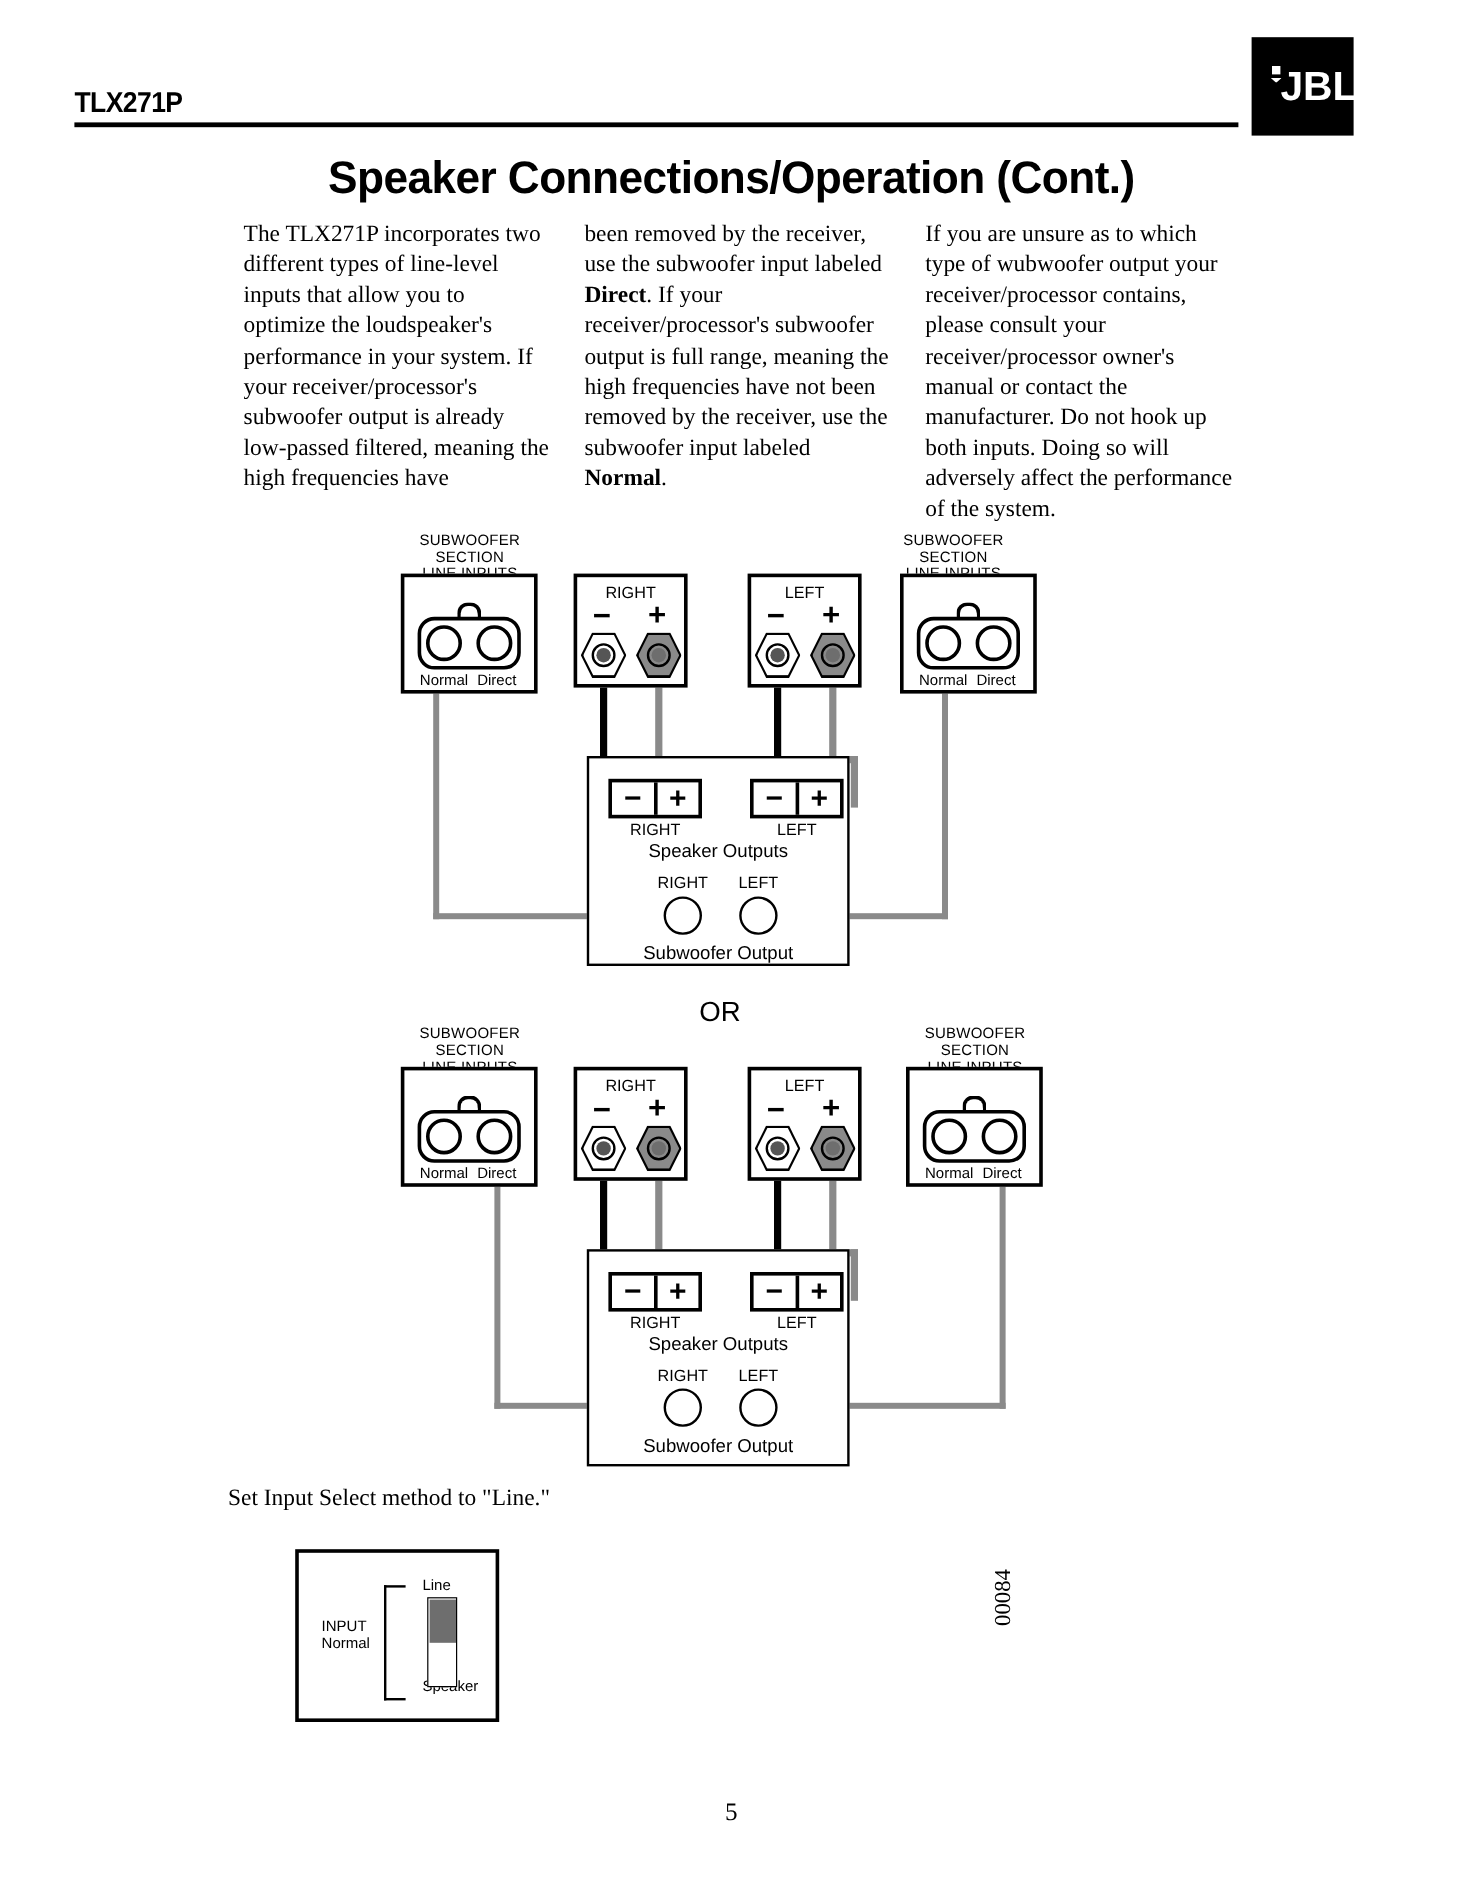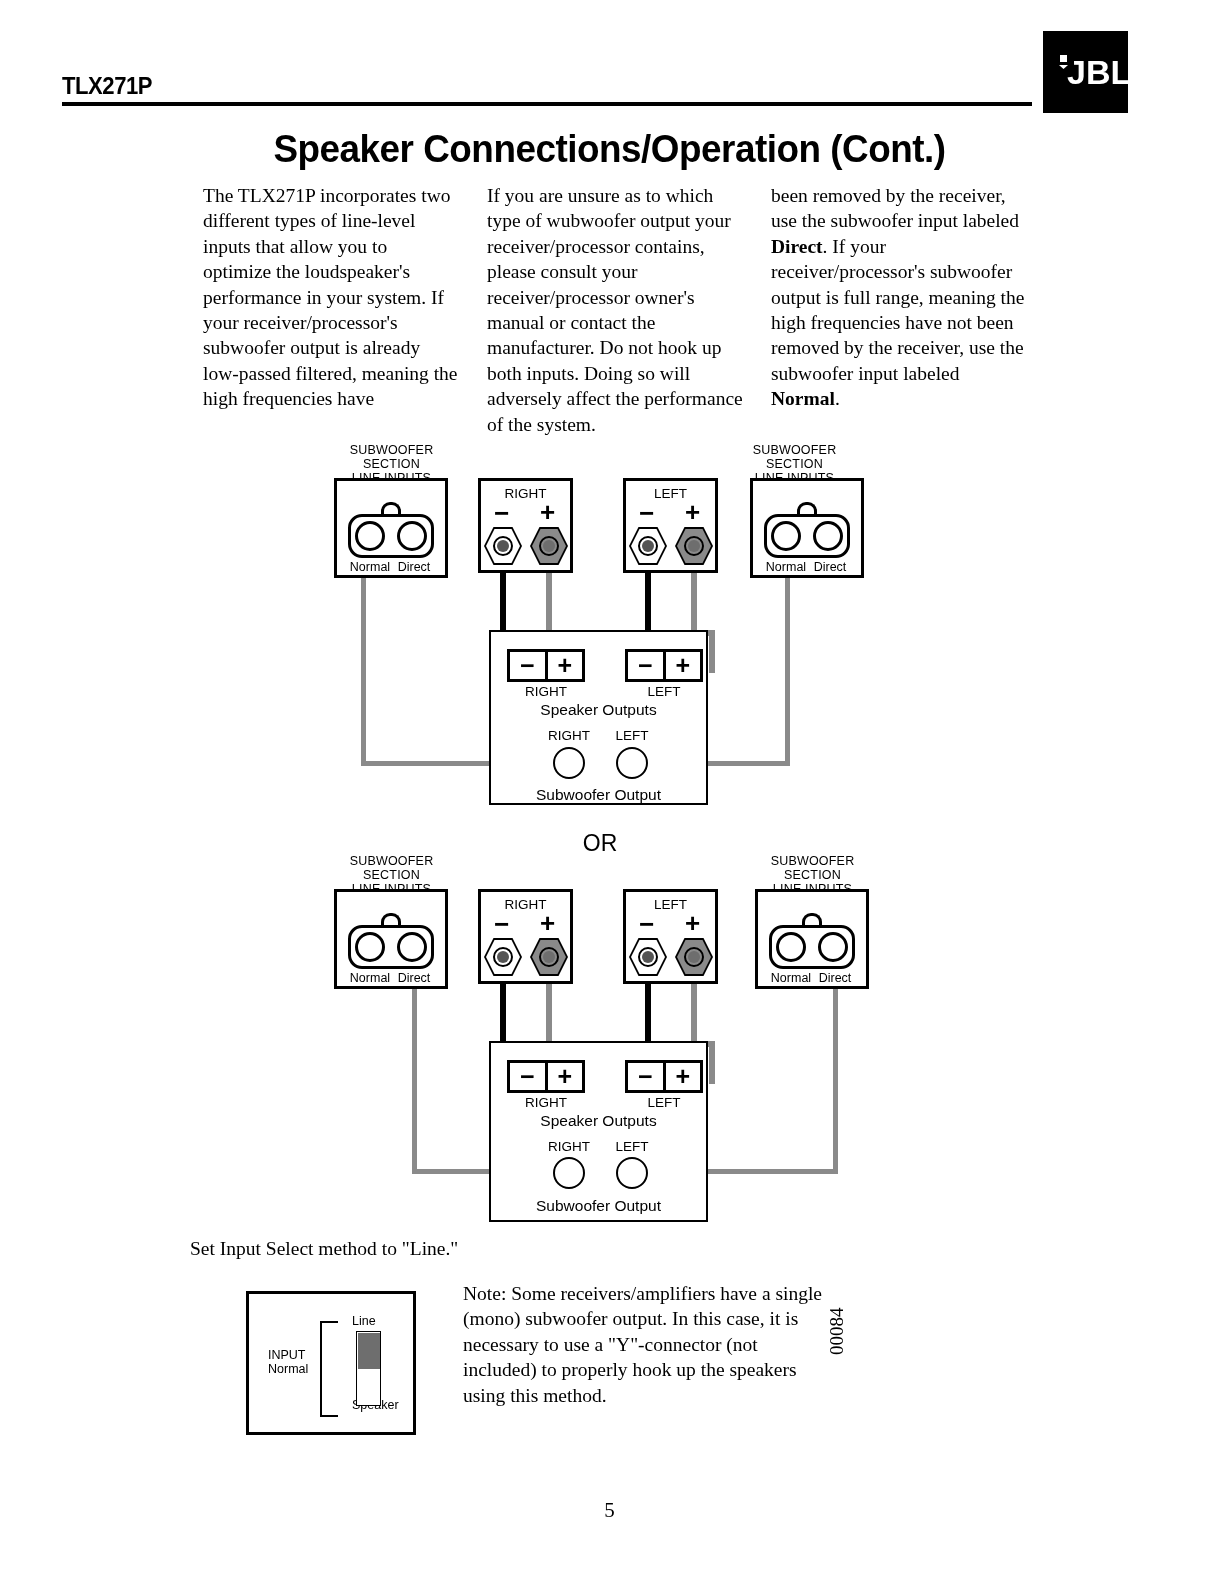--- a/index.html
+++ b/index.html
@@ -182,24 +182,24 @@
     <div class="jbl-text">JBL</div>
   </div>
 
   <div class="page-title">Speaker Connections/Operation (Cont.)</div>
 
   <div class="columns">
     <div class="col">
       <p>The TLX271P incorporates two different types of line-level inputs that allow you to optimize the loudspeaker's performance in your system. If your receiver/processor's subwoofer output is already low-passed filtered, meaning the high frequencies have</p>
     </div>
     <div class="col">
+      <p>been removed by the receiver, use the subwoofer input labeled <b>Direct</b>. If your receiver/processor's subwoofer output is full range, meaning the high frequencies have not been removed by the receiver, use the subwoofer input labeled <b>Normal</b>.</p>
+    </div>
+    <div class="col">
       <p>If you are unsure as to which type of wubwoofer output your receiver/processor contains, please consult your receiver/processor owner's manual or contact  the manufacturer. Do not hook up both inputs. Doing so will adversely affect the performance of the system.</p>
-    </div>
-    <div class="col">
-      <p>been removed by the receiver, use the subwoofer input labeled <b>Direct</b>. If your receiver/processor's subwoofer output is full range, meaning the high frequencies have not been removed by the receiver, use the subwoofer input labeled <b>Normal</b>.</p>
     </div>
   </div>
 
   <div class="diagram">
 
     <div class="w wg" style="left:361px;top:545px;width:5px;height:221px;"></div>
     <div class="w wg" style="left:361px;top:761px;width:214px;height:5px;"></div>
 
     <div class="w wg" style="left:785px;top:545px;width:5px;height:221px;"></div>
     <div class="w wg" style="left:625px;top:761px;width:165px;height:5px;"></div>
@@ -396,18 +396,17 @@
 
   <div class="sw-box"></div>
   <div class="sw-txt" style="left:268px;top:1348px;width:60px;white-space:pre-line;">INPUT
 Normal</div>
   <div class="sw-bracket" style="left:320px;top:1321px;width:18px;height:96px;border-right:none;"></div>
   <div class="sw-txt" style="left:352px;top:1314px;">Line</div>
   <div class="sw-txt" style="left:352px;top:1398px;">Speaker</div>
   <div class="sw-slot" style="left:356px;top:1331px;width:25px;height:75px;"></div>
   <div class="sw-knob" style="left:357.5px;top:1332.5px;width:22px;height:36px;"></div>
 
-  <div class="note">Note:  Some receivers/amplifiers have a single (mono) subwoofer output.  In this case, it is necessary to use a "Y"-connector (not included) to properly hook up the speakers using this method.</div>
 
   <div class="code-vert">00084</div>
   <div class="page-num">5</div>
 
 </div>
 
 </body></html>

